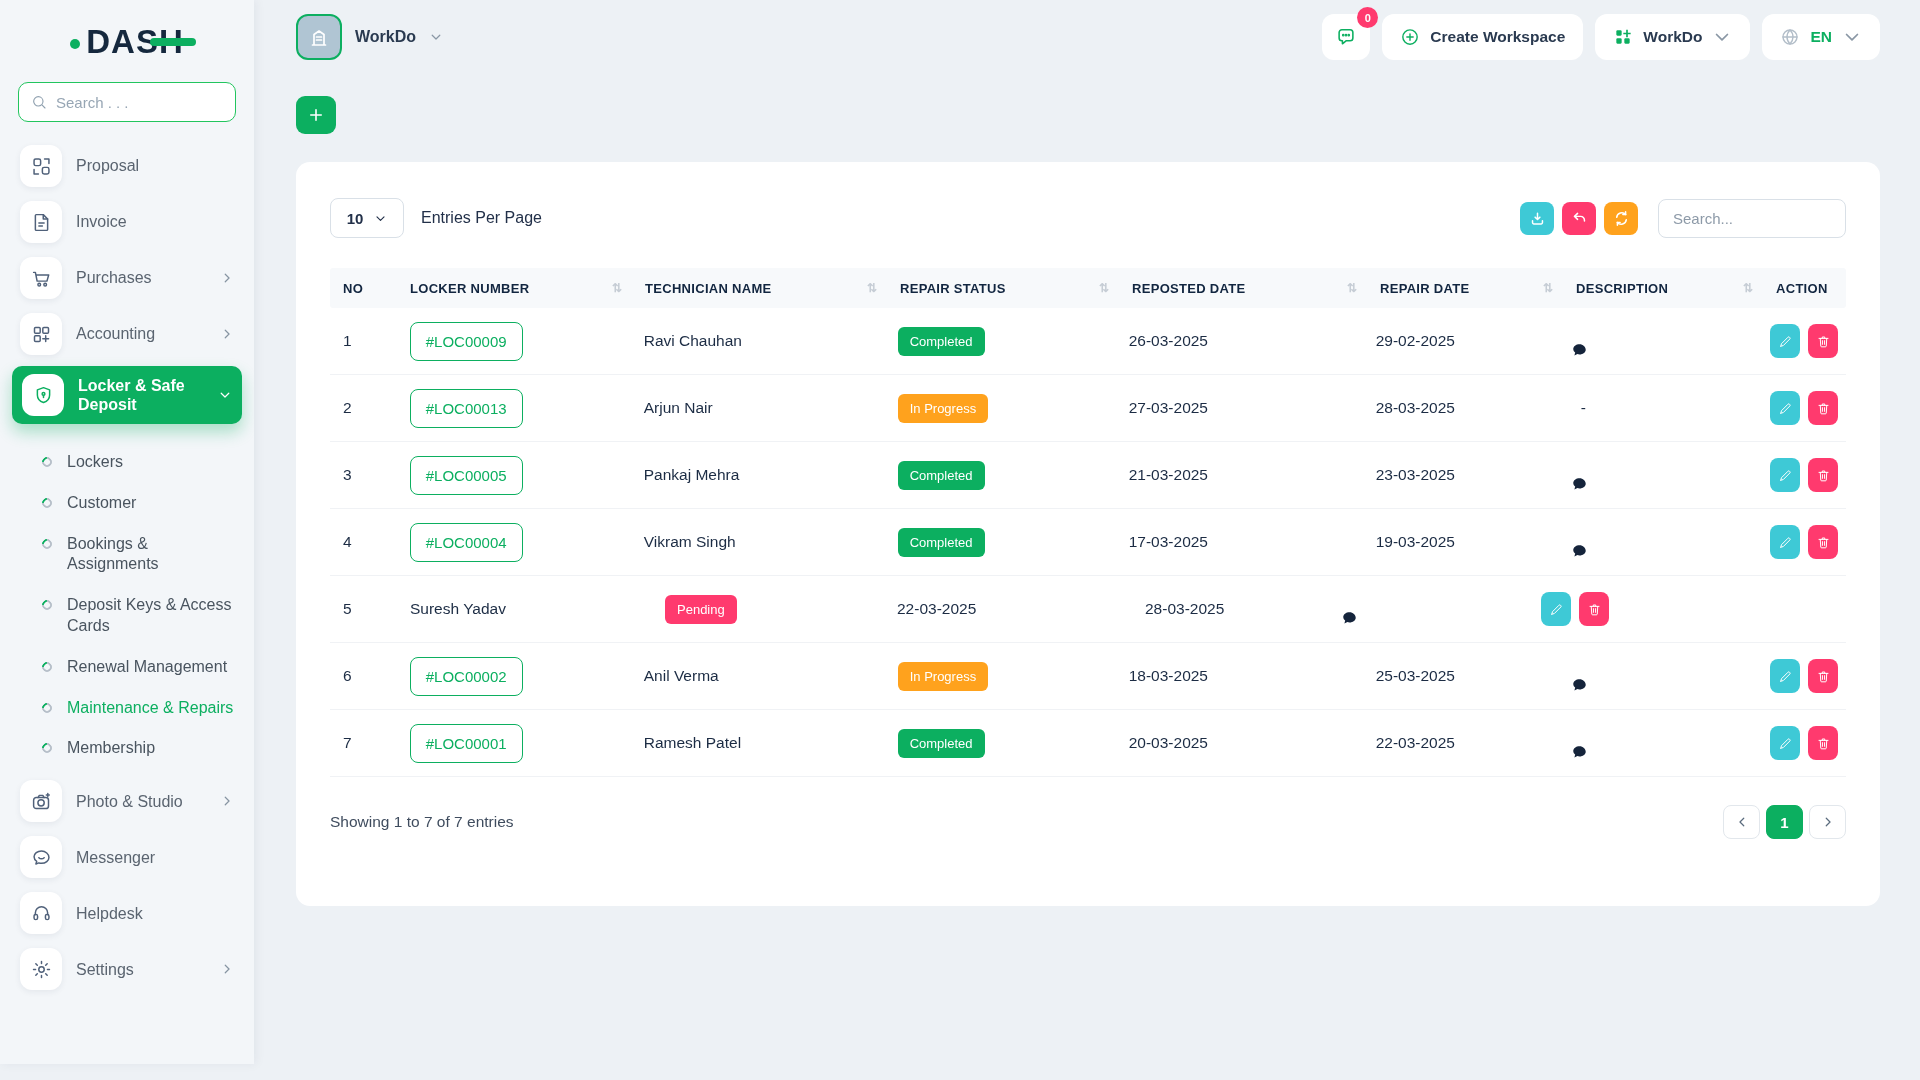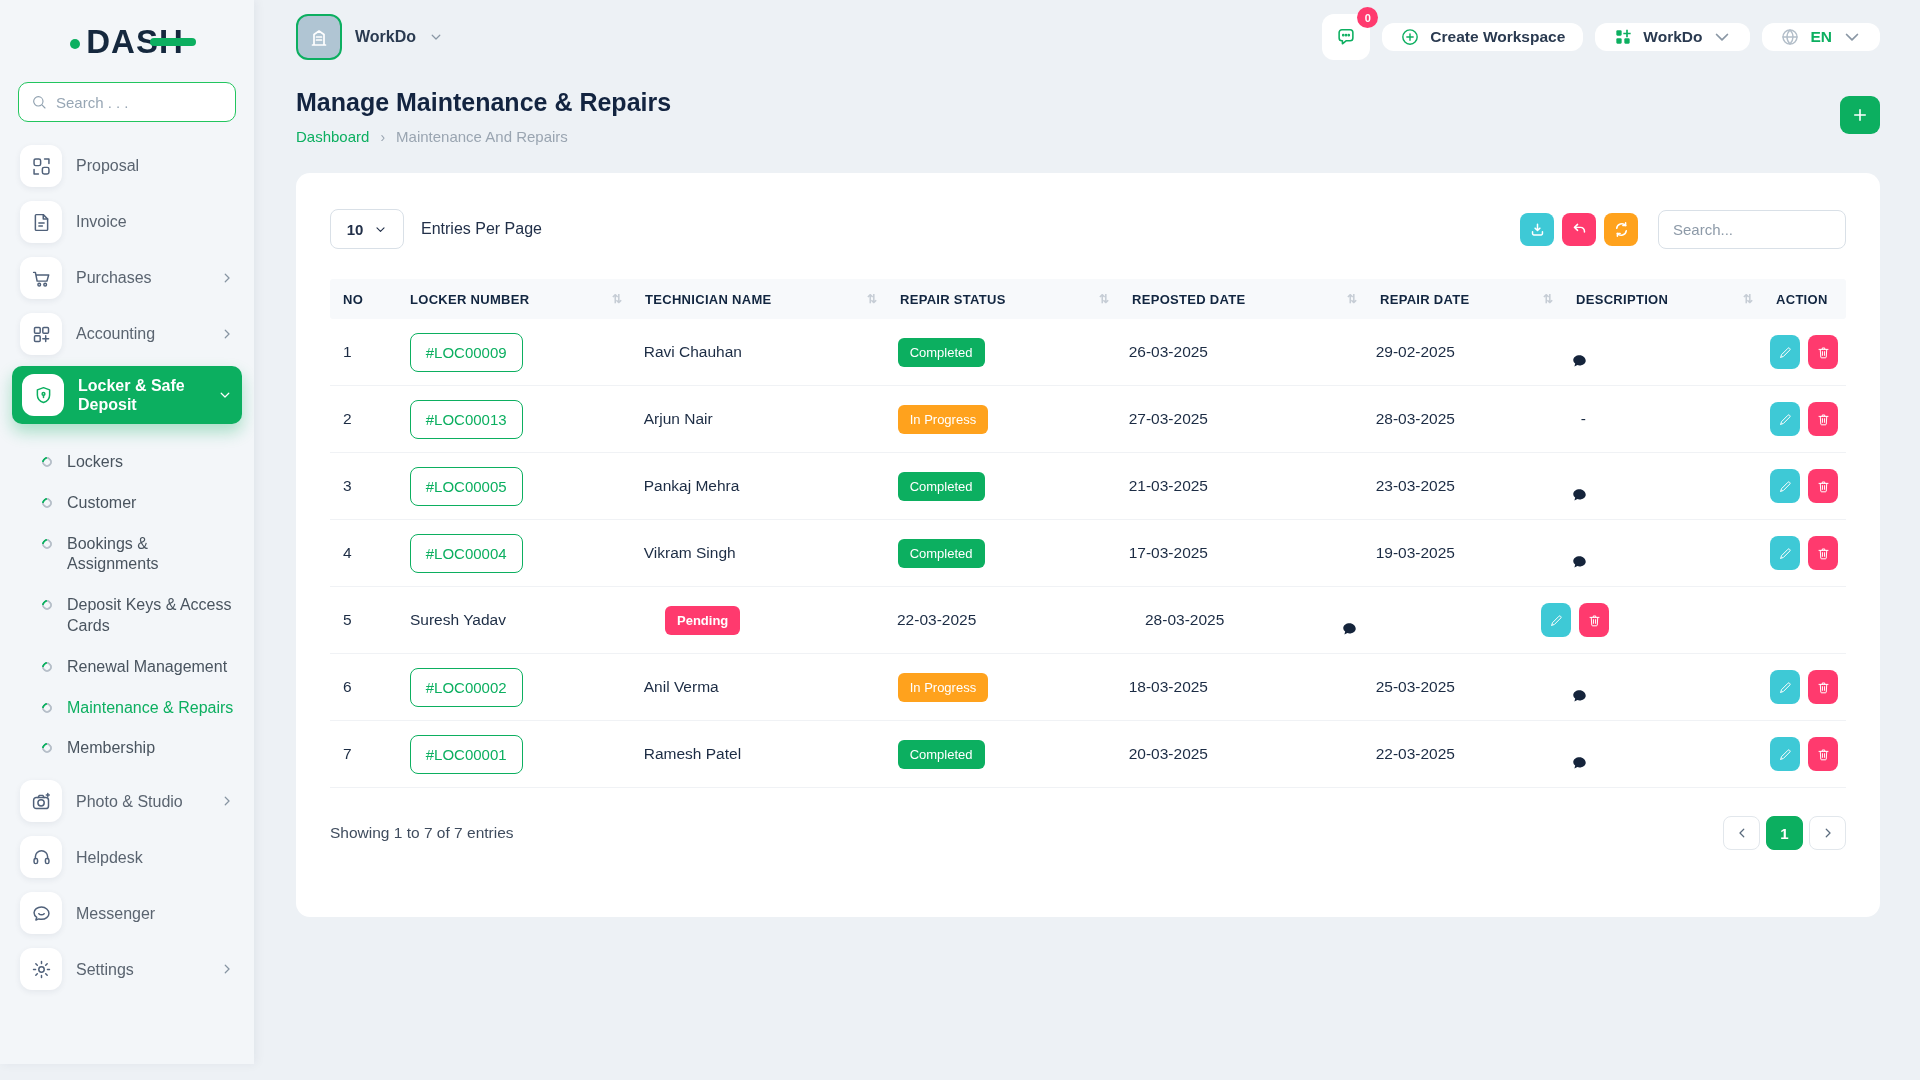--- a/index.html
+++ b/index.html
@@ -63,21 +63,21 @@
   .ws-name { font-size:16px; font-weight:600; color:#2a3a50; }
   .chev-gray { color:#8a97a5; } .chev-gray svg { width:14px; height:14px; }
 
   .top-actions { display:flex; align-items:center; gap:12px; }
   .icon-pill { position:relative; width:48px; height:46px; background:#fff; border-radius:12px;
                display:flex; align-items:center; justify-content:center; color:#0caf60; cursor:pointer; }
   .icon-pill svg { width:22px; height:22px; }
   .count-badge { position:absolute; top:-7px; right:-8px; min-width:21px; height:21px; padding:0 5px; border-radius:11px;
                  background:#ff3a6e; color:#fff; font-size:11px; font-weight:700;
                  display:flex; align-items:center; justify-content:center; }
-  .btn-pill { height:28px; background:#fff; border-radius:12px; display:flex; align-items:center; gap:10px;
+  .btn-pill { height:46px; background:#fff; border-radius:12px; display:flex; align-items:center; gap:10px;
               padding:0 18px; font-size:15.5px; font-weight:600; color:#2a3a50; cursor:pointer; }
   .btn-pill svg { width:20px; height:20px; }
   .ico-green { color:#0caf60; } .ico-gray { color:#b3bec9; }
   .lang-label { color:#0caf60; font-weight:700; }
 
   .title-row { display:flex; justify-content:space-between; align-items:flex-start; padding:28px 40px 0 42px; }
   .page-title { font-size:25px; font-weight:700; color:#132440; }
   .crumbs { margin-top:11px; display:flex; align-items:center; gap:11px; font-size:15px; }
   .crumb-link { color:#0caf60; cursor:pointer; }
   .crumb-sep { color:#9aa5b1; font-size:14px; }
@@ -114,21 +114,21 @@
   .col-tech { width:255px; }
   .col-status { width:232px; }
   .col-reposted { width:248px; }
   .col-repair { width:196px; }
   .col-desc { width:200px; }
   .col-action { flex:1; display:flex; align-items:center; }
 
   .locker-chip { display:inline-block; border:1px solid #0caf60; color:#0caf60; background:#fff;
                  border-radius:8px; padding:10px 15px; font-size:15px; cursor:pointer; }
   .badge-status { display:inline-block; color:#fff; font-size:13px; border-radius:6px; padding:7px 12px; }
-  .bg-green { background:#0caf60; } .bg-orange { background:#ffa21d; } .bg-pink { background:#ff3a6e;font-weight:bold; }
+  .bg-green { background:#0caf60; } .bg-orange { background:#ffa21d; } .bg-pink { background:#ff3a6e; }
   .desc-icon { color:#15243b; margin-left:8px; } .desc-icon svg { width:17px; height:17px; }
   .desc-dash { margin-left:10px; }
   .action-btn { width:30px; height:34px; border:0; border-radius:8px; color:#fff; cursor:pointer;
                 display:flex; align-items:center; justify-content:center; margin-right:8px; }
   .action-btn svg { width:15px; height:15px; }
 
   .tfoot { display:flex; align-items:center; margin-top:28px; }
   .showing { font-size:15.5px; color:#3f4c5e; }
   .pager { margin-left:auto; display:flex; gap:6px; }
   .page-btn { min-width:37px; height:34px; border:1px solid #e2e7ec; background:#fff; border-radius:8px; cursor:pointer;
@@ -276,37 +276,37 @@
     <span class="nav-chev">
           <svg viewBox="0 0 24 24" fill="none" stroke="currentColor" stroke-width="2.1" stroke-linecap="round" stroke-linejoin="round">
             <path d="M9 5.5l6.5 6.5L9 18.5"></path>
           </svg>
         </span>
   </div>
 
   <div class="nav-item">
     <span class="nav-ico">
           <svg viewBox="0 0 24 24" fill="none" stroke="currentColor" stroke-width="1.7" stroke-linecap="round" stroke-linejoin="round">
+            <path d="M12 4.5c-4.7 0-8.5 3-8.5 6.7 0 2.1 1.2 4 3 5.2l-.9 3.1 3.3-1.3c1 .2 2 .4 3.1.4 4.7 0 8.5-3 8.5-6.7S16.7 4.5 12 4.5z"></path>
+            <path d="M9 12.2c.8.9 1.9 1.3 3 1.3s2.2-.4 3-1.3"></path>
+          </svg>
+        </span>
+    <span class="nav-label">Messenger</span>
+
+  </div>
+
+  <div class="nav-item">
+    <span class="nav-ico">
+          <svg viewBox="0 0 24 24" fill="none" stroke="currentColor" stroke-width="1.7" stroke-linecap="round" stroke-linejoin="round">
             <path d="M5 13.5v-2.3a7 7 0 0 1 14 0v2.3"></path>
             <rect x="3.5" y="13" width="4" height="6" rx="2"></rect>
             <rect x="16.5" y="13" width="4" height="6" rx="2"></rect>
           </svg>
         </span>
     <span class="nav-label">Helpdesk</span>
-
-  </div>
-
-  <div class="nav-item">
-    <span class="nav-ico">
-          <svg viewBox="0 0 24 24" fill="none" stroke="currentColor" stroke-width="1.7" stroke-linecap="round" stroke-linejoin="round">
-            <path d="M12 4.5c-4.7 0-8.5 3-8.5 6.7 0 2.1 1.2 4 3 5.2l-.9 3.1 3.3-1.3c1 .2 2 .4 3.1.4 4.7 0 8.5-3 8.5-6.7S16.7 4.5 12 4.5z"></path>
-            <path d="M9 12.2c.8.9 1.9 1.3 3 1.3s2.2-.4 3-1.3"></path>
-          </svg>
-        </span>
-    <span class="nav-label">Messenger</span>
 
   </div>
 
   <div class="nav-item">
     <span class="nav-ico">
           <svg viewBox="0 0 24 24" fill="none" stroke="currentColor" stroke-width="1.7" stroke-linecap="round" stroke-linejoin="round">
             <circle cx="12" cy="12" r="3.1"></circle>
             <path d="M12 2.9v2.3M12 18.8v2.3M2.9 12h2.3M18.8 12h2.3M5.5 5.5l1.7 1.7M16.8 16.8l1.7 1.7M5.5 18.5l1.7-1.7M16.8 7.2l1.7-1.7"></path>
           </svg>
         </span>
@@ -387,28 +387,20 @@
         <span class="chev-gray" id="lang-chev">
             <svg viewBox="0 0 24 24" fill="none" stroke="currentColor" stroke-width="2.1" stroke-linecap="round" stroke-linejoin="round">
               <path d="M5.5 9l6.5 6.5L18.5 9"></path>
             </svg>
           </span>
       </div>
     </div>
   </div>
 
   <div class="title-row">
-    <div>
-      <h1 class="page-title">Manage Maintenance &amp; Repairs</h1>
-      <div class="crumbs">
-        <span class="crumb-link">Dashboard</span>
-        <span class="crumb-sep">›</span>
-        <span class="crumb-cur">Maintenance And Repairs</span>
-      </div>
-    </div>
     <button class="add-btn">
         <span id="add-plus-icon">
           <svg viewBox="0 0 24 24" fill="none" stroke="currentColor" stroke-width="2.1" stroke-linecap="round" stroke-linejoin="round">
             <path d="M12 5v14M5 12h14"></path>
           </svg>
         </span>
       </button>
   </div>
 
   <div class="card">

